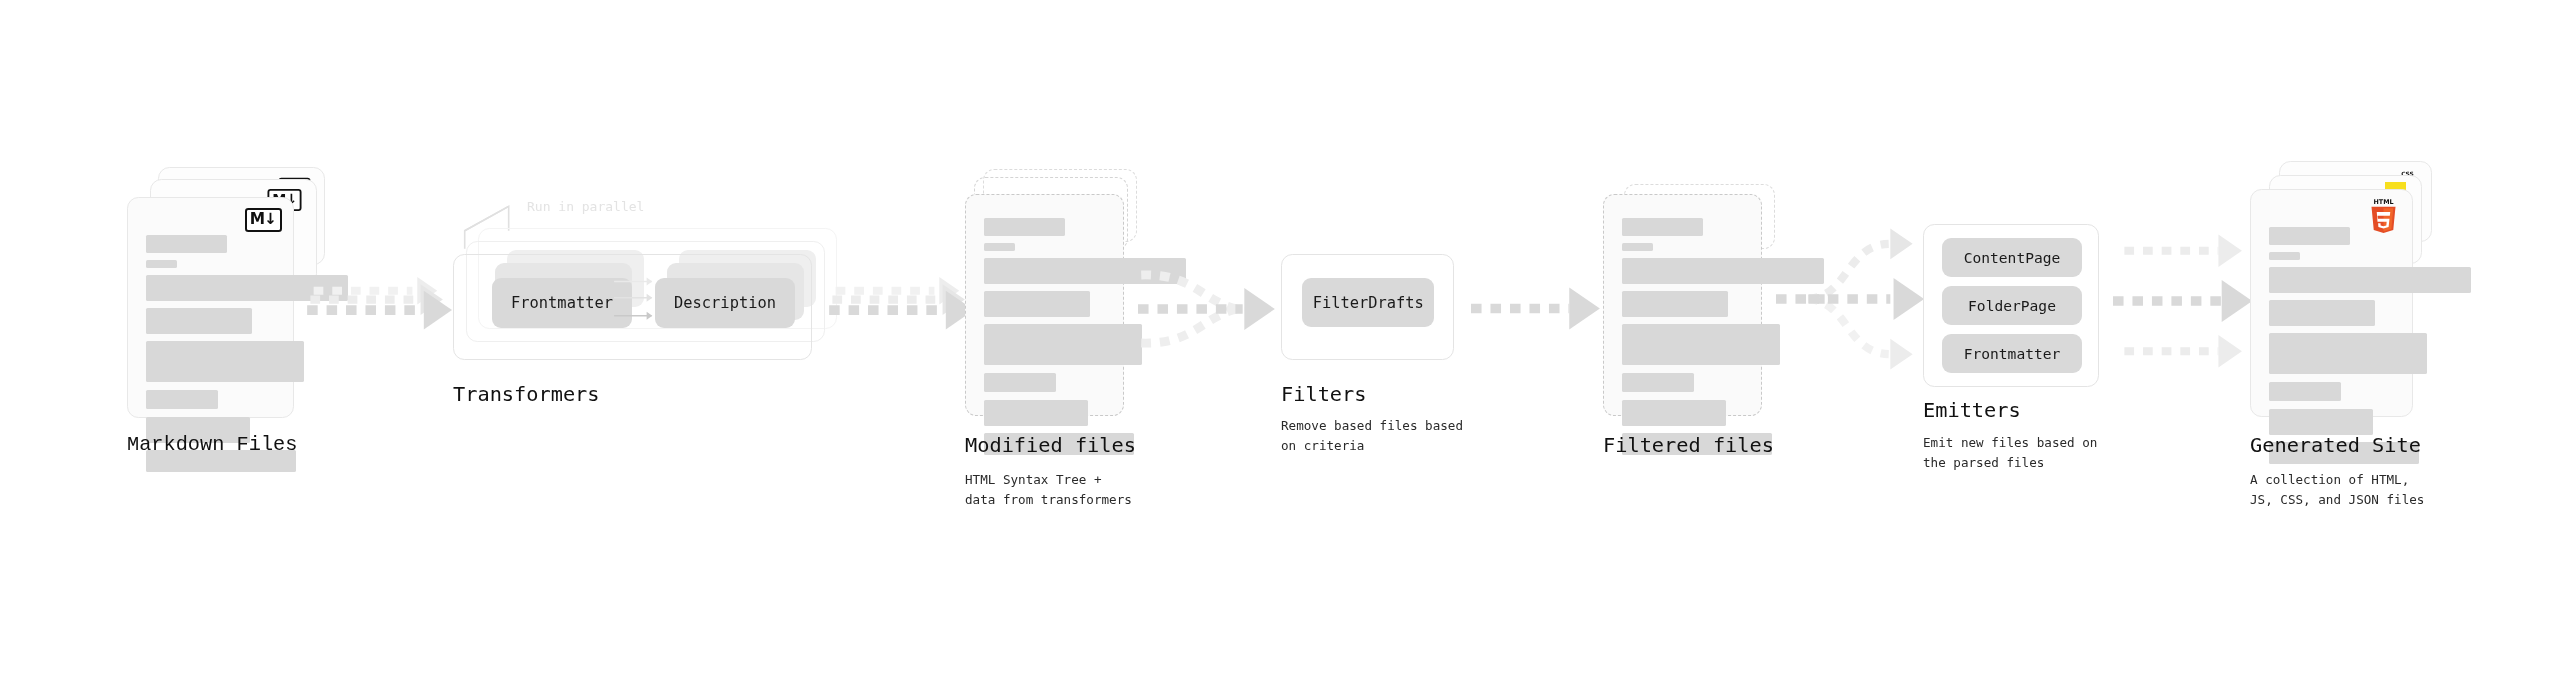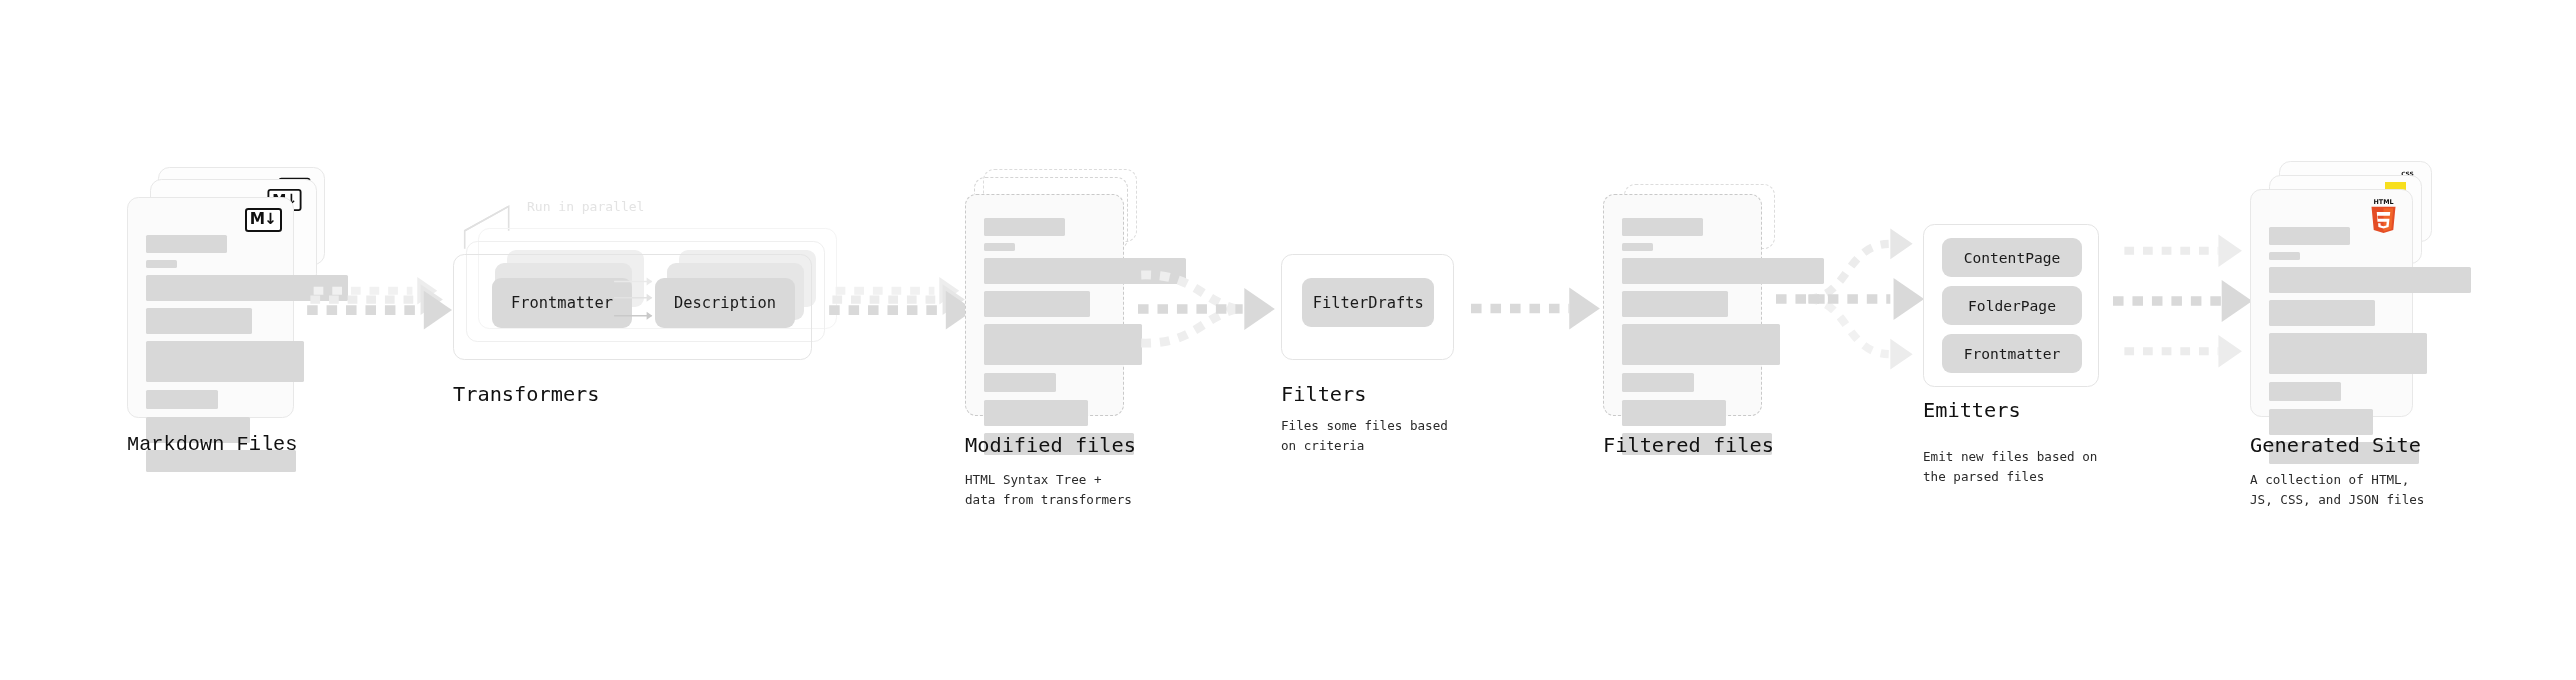--- a/index.html
+++ b/index.html
@@ -211,21 +211,21 @@
       <path d="M 4 23 C 70 21 80 57 123 65" fill="none" stroke="#eeeeee" stroke-width="11" stroke-dasharray="12 11" stroke-linecap="butt"></path>
       <path d="M 4 107 C 70 109 80 73 123 65" fill="none" stroke="#eeeeee" stroke-width="11" stroke-dasharray="12 11" stroke-linecap="butt"></path>
       <line x1="0" y1="65" x2="129" y2="65" stroke="#d9d9d9" stroke-width="12" stroke-dasharray="13 11"></line>
       <path d="M 131 39 L 168.7 65 L 131 91 Z" fill="#d9d9d9"></path>
     </svg>
 
   <div class="group-box" style="left:1281px; top:254px; width:173px; height:106px;">
     <div class="chip" style="left:20.3px; top:23px; width:132px; height:49px;text-align:right;">FilterDrafts</div>
   </div>
   <div class="caption-title" style="left:1281px; top:382px;">Filters</div>
-  <div class="caption-sub" style="left:1281px; top:416px;">Files some files based
+  <div class="caption-sub" style="left:1281px; top:416px;">Remove based files based
 on criteria</div>
 
   <svg class="arrow-svg" style="left:1471px; top:280px; width:134px; height:57px;" viewBox="0 0 165 70">
       <line x1="0" y1="35" x2="121" y2="35" stroke="#d9d9d9" stroke-width="12" stroke-dasharray="13 11"></line>
       <path d="M 121 9 L 158.7 35 L 121 61 Z" fill="#d9d9d9"></path>
     </svg>
 
   <div class="doc-stack">
     <div class="doc-card dashed abs" style="left:1624px; top:184px; width:151px; height:65px; background:transparent; border-color:#dcdcdc;"></div>
     <div class="doc-card dashed abs" style="left:1603px; top:194px; width:159px; height:222px; background:#fafafa; border-color:#c9c9c9;">
@@ -252,21 +252,21 @@
       <path d="M 145 56.5 L 182.7 82.5 L 145 108.5 Z" fill="#d9d9d9"></path>
       <path d="M 141 131.5 L 168.55 150.5 L 141 169.5 Z" fill="#ececec"></path>
     </svg>
 
   <div class="group-box" style="left:1923px; top:224px; width:176px; height:163px;">
     <div class="chip" style="left:18px; top:13px; width:140px; height:39px; font-size:14.6px;">ContentPage</div>
     <div class="chip" style="left:18px; top:61px; width:140px; height:39px; font-size:14.6px;">FolderPage</div>
     <div class="chip" style="left:18px; top:109px; width:140px; height:39px; font-size:14.6px;">Frontmatter</div>
   </div>
   <div class="caption-title" style="left:1923px; top:398px;">Emitters</div>
-  <div class="caption-sub" style="left:1923px; top:447px;">Emit new files based on
+  <div class="caption-sub" style="left:1923px; top:433px;">Emit new files based on
 the parsed files</div>
 
   <svg class="arrow-svg" style="left:2113px; top:236px; width:146px; height:130px;" viewBox="0 0 180 160">
       <line x1="14" y1="18" x2="130" y2="18" stroke="#ececec" stroke-width="10" stroke-dasharray="12 11"></line>
       <path d="M 130 -2 L 159 18 L 130 38 Z" fill="#ececec"></path>
       <line x1="0" y1="80" x2="134" y2="80" stroke="#d9d9d9" stroke-width="12" stroke-dasharray="13 11"></line>
       <path d="M 134 54 L 171.7 80 L 134 106 Z" fill="#d9d9d9"></path>
       <line x1="14" y1="142" x2="130" y2="142" stroke="#ececec" stroke-width="10" stroke-dasharray="12 11"></line>
       <path d="M 130 122 L 159 142 L 130 162 Z" fill="#ececec"></path>
     </svg>

